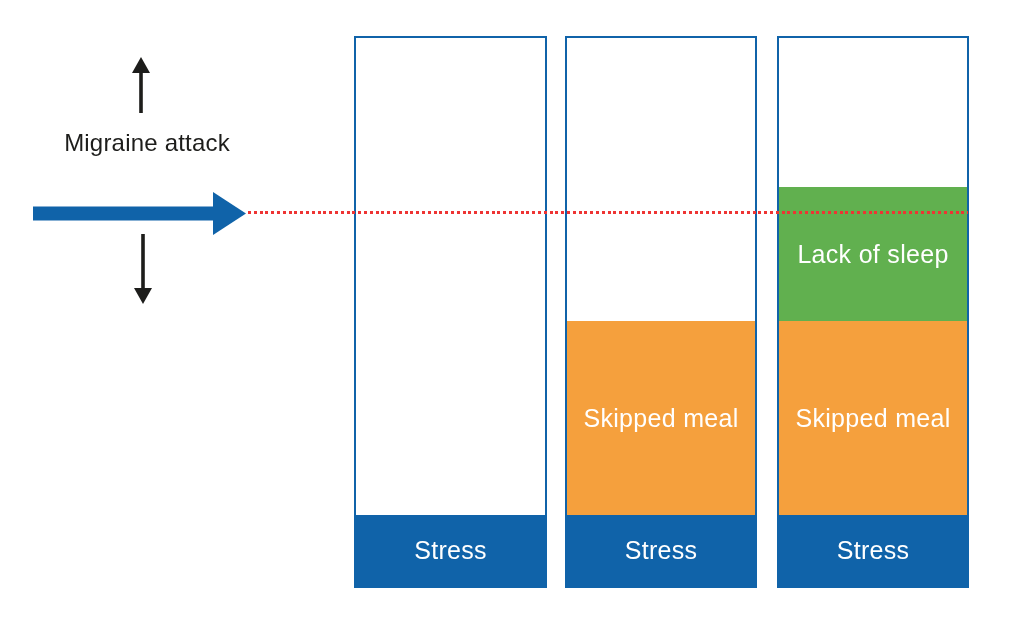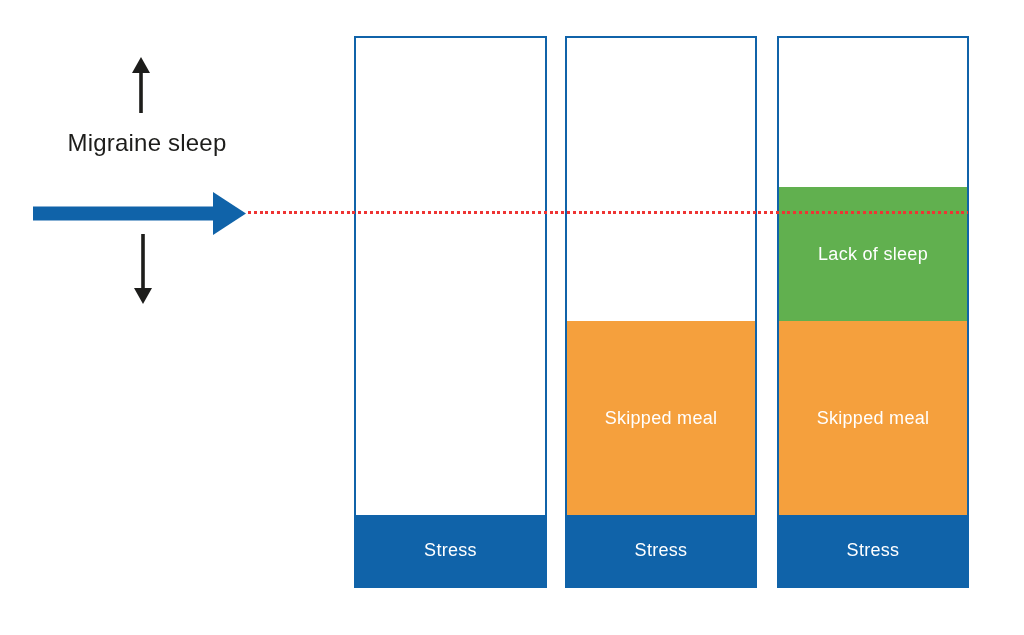--- a/index.html
+++ b/index.html
@@ -35,21 +35,21 @@
     border-style: solid;
     border-width: 2px;
   }
   .seg {
     position: absolute;
     left: 0;
     right: 0;
     display: flex;
     align-items: center;
     justify-content: center;
-    font-size: 18px;
+    font-size: 25px;
     letter-spacing: 0.3px;
   }
   .threshold-line {
     position: absolute;
     left: 248px;
     top: 211px;
     width: 720px;
     height: 3px;
     z-index: 5;
   }
@@ -58,21 +58,21 @@
 <body>
 
 <div class="canvas">
 
   <svg class="arrow-svg up-arrow" width="24" height="56" viewBox="0 0 24 56">
     <polygon class="arrow-black-fill" points="12,0 3,16 21,16" fill="#1d1d1b"></polygon>
     <rect class="arrow-black-fill" x="10.2" y="13" width="3.6" height="43" fill="#1d1d1b"></rect>
   </svg>
 
   <div class="annotation-text" style="color: rgb(29, 29, 27);">
-    <div>Migraine sleep</div>
+    <div>Migraine attack</div>
   </div>
 
   <svg class="arrow-svg down-arrow" width="24" height="70" viewBox="0 0 24 70">
     <rect class="arrow-black-fill" x="10.2" y="0" width="3.6" height="57" fill="#1d1d1b"></rect>
     <polygon class="arrow-black-fill" points="12,70 3,54 21,54" fill="#1d1d1b"></polygon>
   </svg>
 
   <svg class="arrow-svg blue-arrow" width="213" height="43" viewBox="0 0 213 43">
     <rect class="arrow-blue-fill" x="0" y="14.5" width="182" height="14" fill="#1063a9"></rect>
     <polygon class="arrow-blue-fill" points="180,0 180,43 213,21.5" fill="#1063a9"></polygon>

